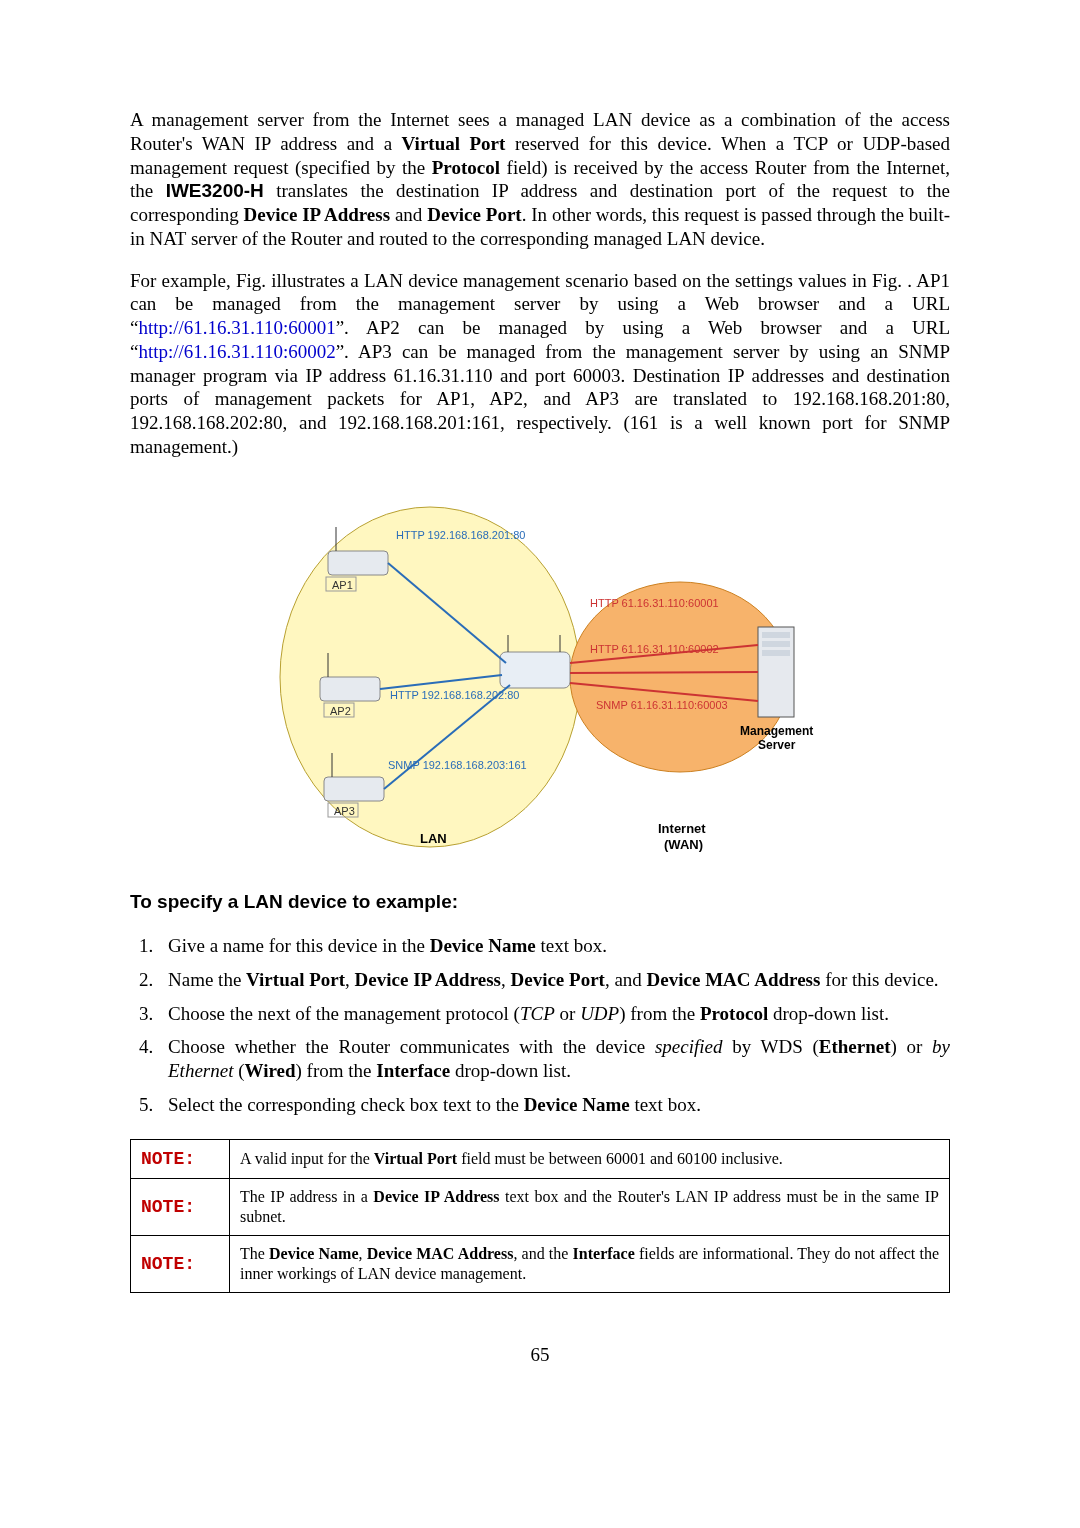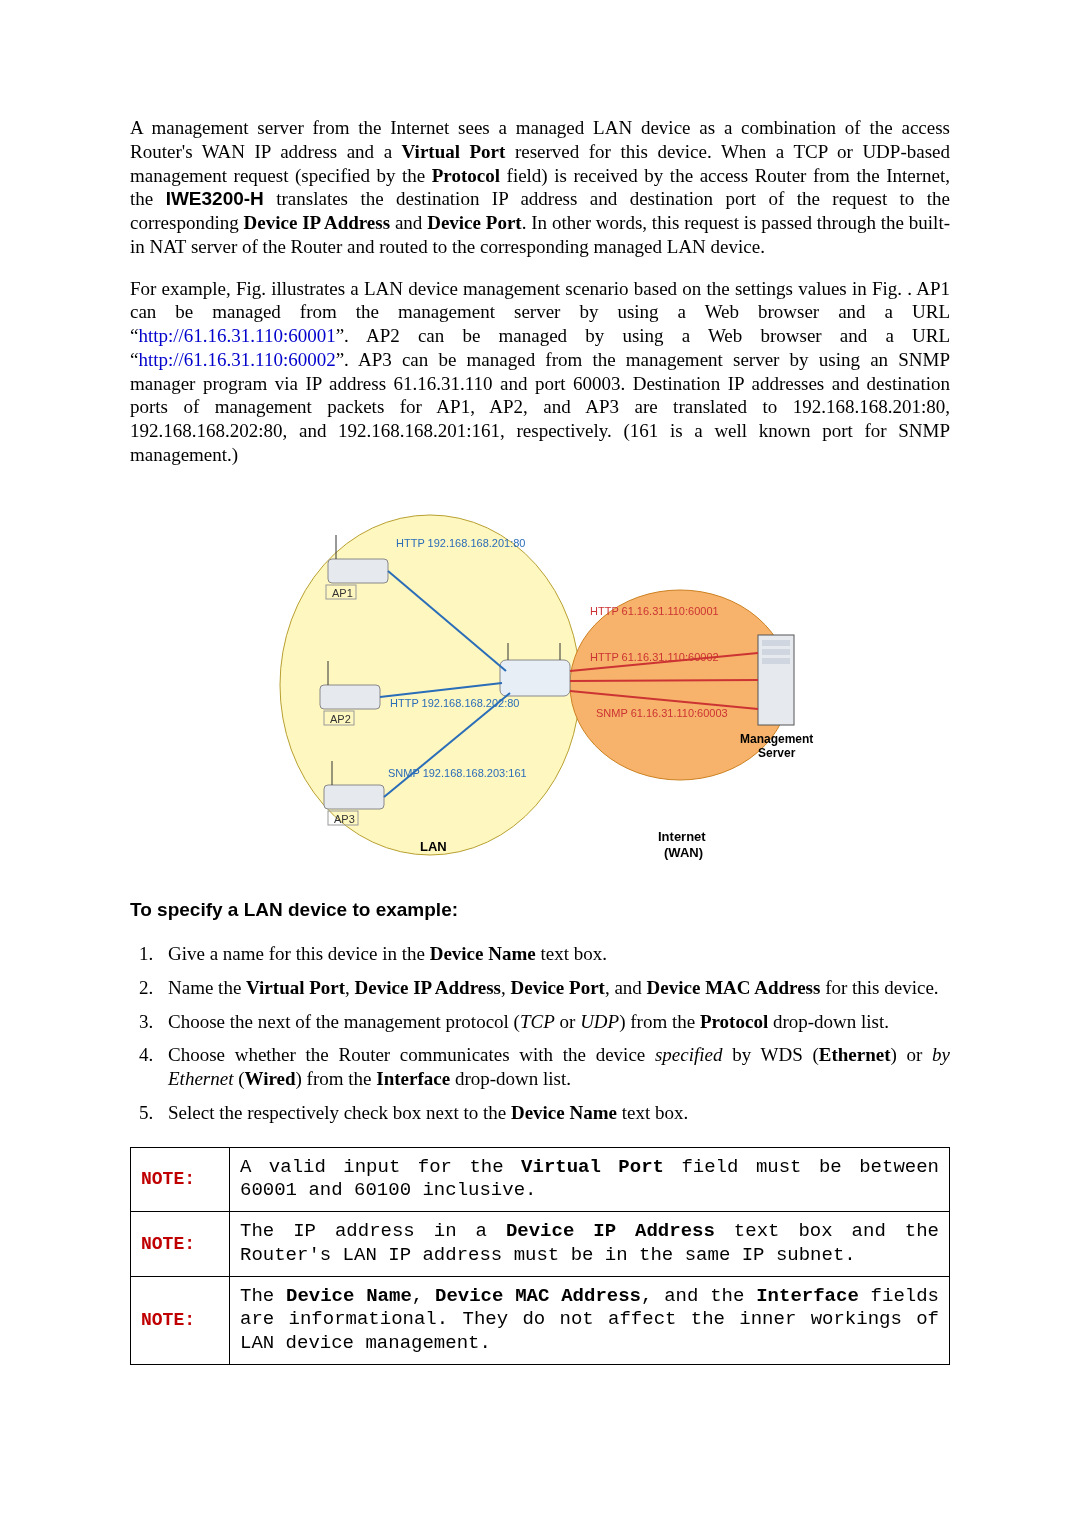--- a/index.html
+++ b/index.html
@@ -4,21 +4,21 @@
 <style>
   body {
     font-family: "Times New Roman", Times, serif;
     background: #fff;
     margin: 0;
     padding: 0;
     width: 1080px;
   }
   .page {
     width: 820px;
-    margin: 12px auto;
+    margin: 4px auto;
     padding: 104px 0 60px 0;
     color: #000;
     font-size: 19px;
     line-height: 1.25;
   }
   .para { text-align: justify; margin: 0 0 18px 0; }
   .bold { font-weight: bold; }
   a.link { color: #0000cc; }
 
   .figure-wrap { text-align: center; margin: 6px 0 28px 0; }
@@ -41,21 +41,21 @@
   table.notes { border-collapse: collapse; width: 100%; margin-top: 6px; }
   table.notes td { border: 1px solid #000; padding: 8px 10px; vertical-align: middle; }
   td.nlabel {
     font-family: Liberation Mono, monospace;
     font-weight: bold;
     color: #c00000;
     width: 78px;
     text-align: left;
     font-size: 18px;
   }
-  td.ntext { text-align: justify; font-size: 19px; font-family: Liberation Mono, monospace; }
+  td.ntext { text-align: justify; font-size: 16px; }
 
   .pageno { text-align: center; margin-top: 50px; font-size: 19px; }
 </style>
 </head>
 <body>
 
 <div class="page">
 
   <p class="para">
     <span>A management server from the Internet sees a managed LAN device as a combination of the access Router's WAN IP address and a </span><span class="bold">Virtual Port</span><span> reserved for this device. When a TCP or UDP-based management request (specified by the </span><span class="bold">Protocol</span><span> field) is received by the access Router from the Internet, the </span><span class="bold" style="font-family:Arial,Helvetica,sans-serif">IWE3200-H</span><span> translates the destination IP address and destination port of the request to the corresponding </span><span class="bold">Device IP Address</span><span> and </span><span class="bold">Device Port</span><span>. In other words, this request is passed through the built-in NAT server of the Router and routed to the corresponding managed LAN device.</span>
@@ -133,21 +133,21 @@
     <li>
       <span>Name the </span><span class="bold">Virtual Port</span><span>, </span><span class="bold">Device IP Address</span><span>, </span><span class="bold">Device Port</span><span>, and </span><span class="bold">Device MAC Address</span><span> for this device.</span>
     </li>
     <li>
       <span>Choose the next of the management protocol (</span><span class="italic">TCP</span><span> or </span><span class="italic">UDP</span><span>) from the </span><span class="bold">Protocol</span><span> drop-down list.</span>
     </li>
     <li>
       <span>Choose whether the Router communicates with the device </span><span class="italic">specified</span><span> by WDS (</span><span class="bold">Ethernet</span><span>) or </span><span class="italic">by Ethernet</span><span> (</span><span class="bold">Wired</span><span>) from the </span><span class="bold">Interface</span><span> drop-down list.</span>
     </li>
     <li>
-      <span>Select the respectively check box next to the </span><span class="bold">Device Name</span><span> text box.</span>
+      <span>Select the corresponding check box text to the </span><span class="bold">Device Name</span><span> text box.</span>
     </li>
   </ol>
 
   <table class="notes">
     <tbody>
         <tr>
       <td class="nlabel">NOTE:</td>
       <td class="ntext">
         <span>A valid input for the </span><span class="bold">Virtual Port</span><span> field must be between 60001 and 60100 inclusive.</span>
       </td>
@@ -160,13 +160,14 @@
     </tr>
     <tr>
       <td class="nlabel">NOTE:</td>
       <td class="ntext">
         <span>The </span><span class="bold">Device Name</span><span>, </span><span class="bold">Device MAC Address</span><span>, and the </span><span class="bold">Interface</span><span> fields are informational. They do not affect the inner workings of LAN device management.</span>
       </td>
     </tr>
   </tbody>
     </table>
 
+  <div class="pageno">65</div>
 </div>
 
 </body></html>

